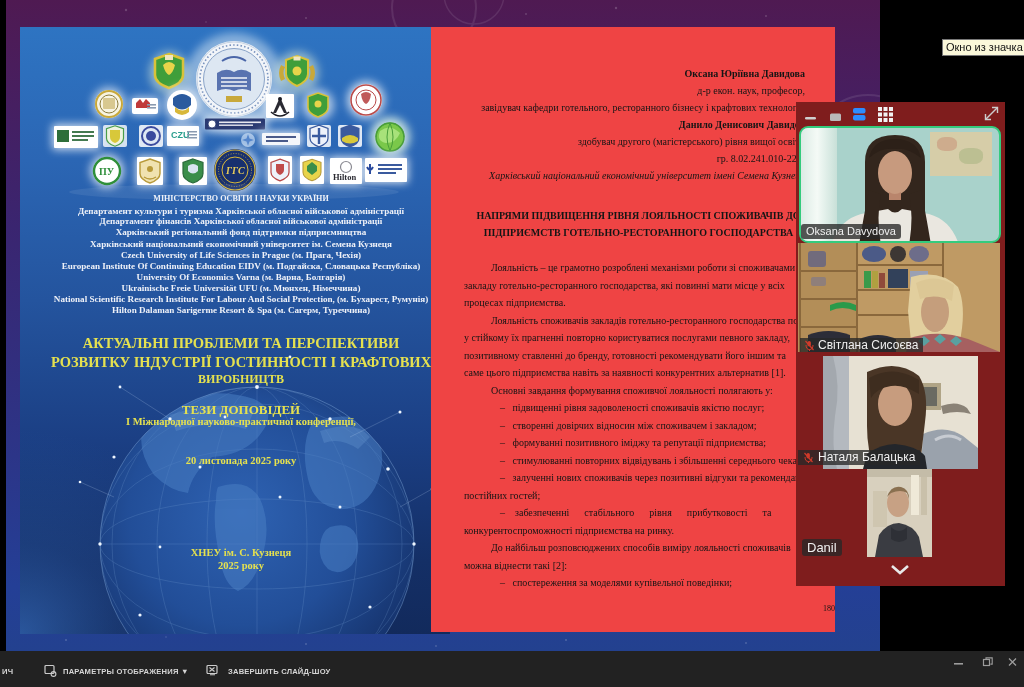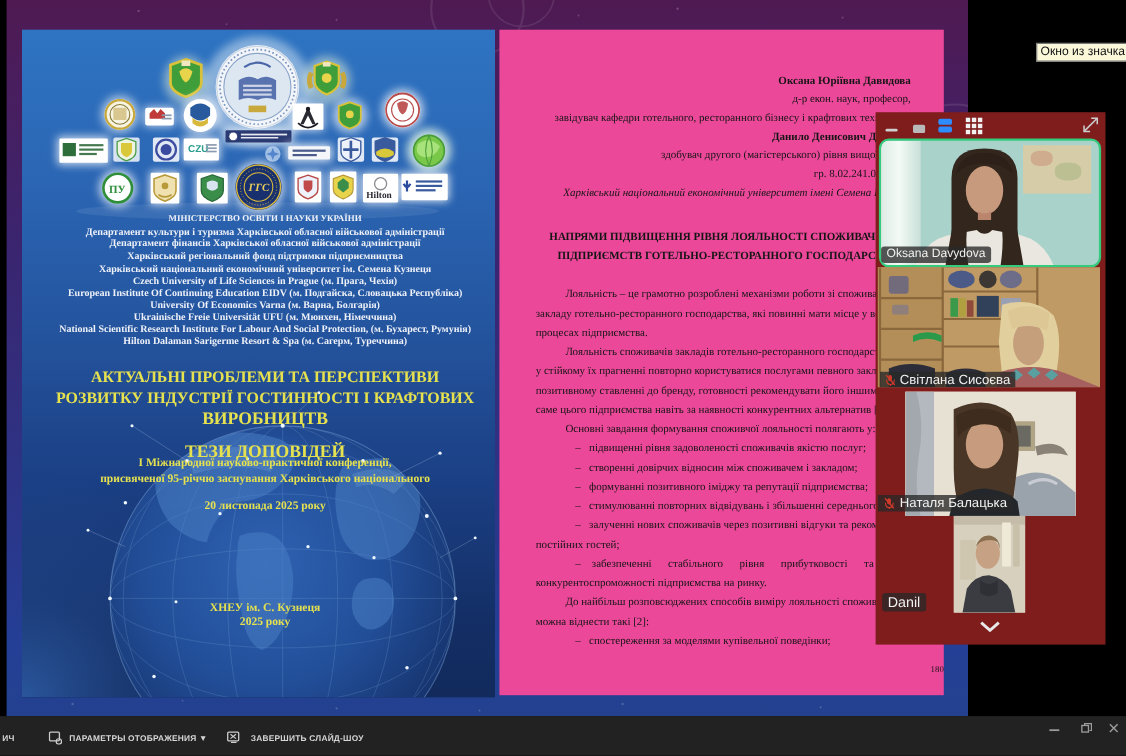--- a/index.html
+++ b/index.html
@@ -14,21 +14,21 @@
 
   
   #slide { left:20px; top:27px; width:430px; height:607px;
            background:linear-gradient(180deg,#2e74c2 0%,#2b66b4 22%,#24549e 45%,#1b3f84 68%,#142f66 88%,#122a5c 100%);
            overflow:hidden; }
   .sl-line { position:absolute; left:0; width:442px; text-align:center; color:#eef1f8;
              font-family:"Liberation Serif", serif; font-size:9.1px; font-weight:bold; white-space:nowrap; }
   .yl { color:#e5e14f; font-weight:bold; }
 
   
-  #paper { left:454px; top:27px; width:404px; height:605px; background:#ec4899;
+  #paper { left:431px; top:27px; width:404px; height:605px; background:#ef4444;
            font-family:"Liberation Serif", serif; color:#1a1a1a; }
   .dl { position:absolute; font-size:10px; white-space:nowrap; color:#151515; }
   .dr { right:30px; text-align:right; }
   .dj { left:33px; }
 
   
   #panel { left:796px; top:102px; width:209px; height:484px; background:#7f1d1d; }
   .vid { position:absolute; overflow:hidden; }
   .chip { position:absolute; background:rgba(40,40,40,.78); color:#f0f0f0;
           font-size:11px; line-height:15px; padding:0 5px; white-space:nowrap; }
@@ -347,24 +347,23 @@
     <div class="sl-line" style="top:212px">Харківський національний економічний університет ім. Семена Кузнеця</div>
     <div class="sl-line" style="top:234px">European Institute Of Continuing Education EIDV (м. Подгайска, Словацька Республіка)</div>
     <div class="sl-line" style="top:223px">Czech University of Life Sciences in Prague (м. Прага, Чехія)</div>
     <div class="sl-line" style="top:245px">University Of Economics Varna (м. Варна, Болгарія)</div>
     <div class="sl-line" style="top:256px">Ukrainische Freie Universität UFU (м. Мюнхен, Німеччина)</div>
     <div class="sl-line" style="top:267px">National Scientific Research Institute For Labour And Social Protection, (м. Бухарест, Румунія)</div>
     <div class="sl-line" style="top:278px">Hilton Dalaman Sarigerme Resort &amp; Spa (м. Сагерм, Туреччина)</div>
 
     <div class="sl-line yl" style="top:308px;font-size:14.5px">АКТУАЛЬНІ ПРОБЛЕМИ ТА ПЕРСПЕКТИВИ</div>
     <div class="sl-line yl" style="top:327px;font-size:14.5px">РОЗВИТКУ ІНДУСТРІЇ ГОСТИННОСТІ І КРАФТОВИХ</div>
-    <div class="sl-line yl" style="top:345px;font-size:16px">ВИРОБНИЦТВ</div>
-    <div class="sl-line yl" style="top:375px;font-size:16px">ТЕЗИ ДОПОВІДЕЙ</div>
+    <div class="sl-line yl" style="top:345px;font-size:12px">ВИРОБНИЦТВ</div>
+    <div class="sl-line yl" style="top:375px;font-size:13px">ТЕЗИ ДОПОВІДЕЙ</div>
     <div class="sl-line yl" style="top:389px;font-size:10.5px">І Міжнародної науково-практичної конференції,</div>
-    <div class="sl-line yl" style="top:403px;font-size:10.5px">присвяченої 95-річчю заснування Харківського національного</div>
     <div class="sl-line yl" style="top:428px;font-size:10.5px">20 листопада 2025 року</div>
     <div class="sl-line yl" style="top:520px;font-size:10.5px">ХНЕУ ім. С. Кузнеця</div>
     <div class="sl-line yl" style="top:533px;font-size:10.5px">2025 року</div>
   </div>
   <div class="abs" id="paper">
     <div class="dl dr" style="top:41px;font-weight:bold">Оксана Юріївна Давидова</div>
     <div class="dl dr" style="top:58px">д-р екон. наук, професор,</div>
     <div class="dl dr" style="top:75px">завідувач кафедри готельного, ресторанного бізнесу і крафтових технологій</div>
     <div class="dl dr" style="top:92px;font-weight:bold">Данило Денисович Давидов</div>
     <div class="dl dr" style="top:109px">здобувач другого (магістерського) рівня вищої освіти</div>

